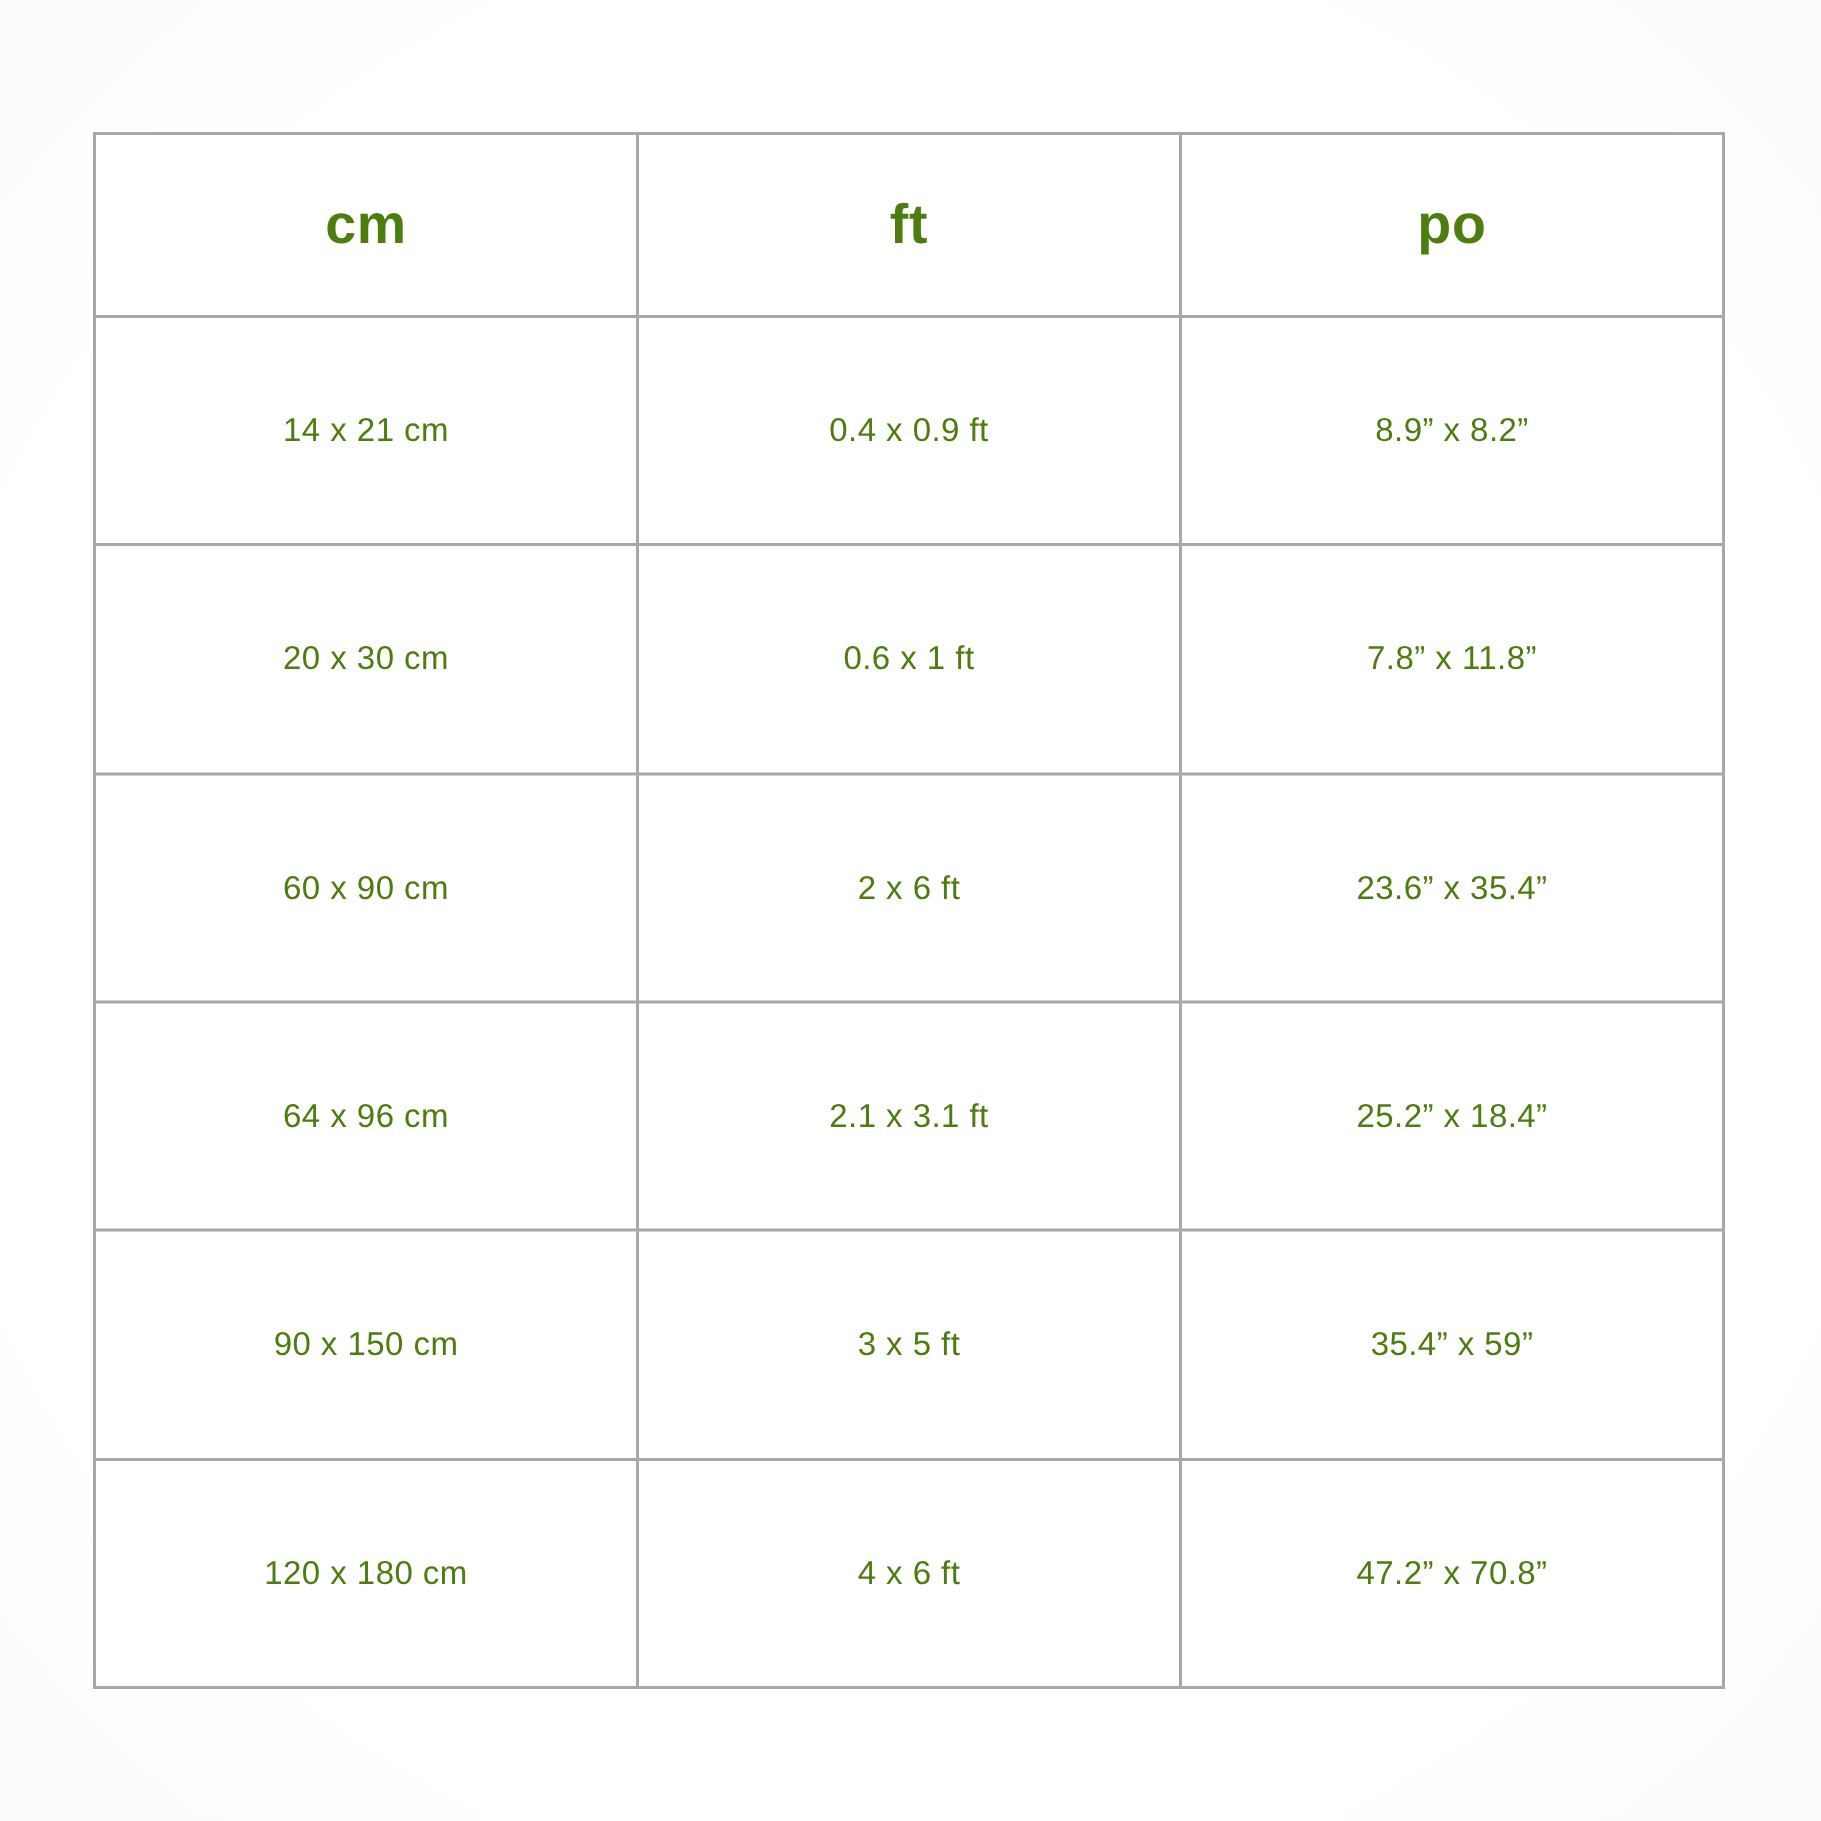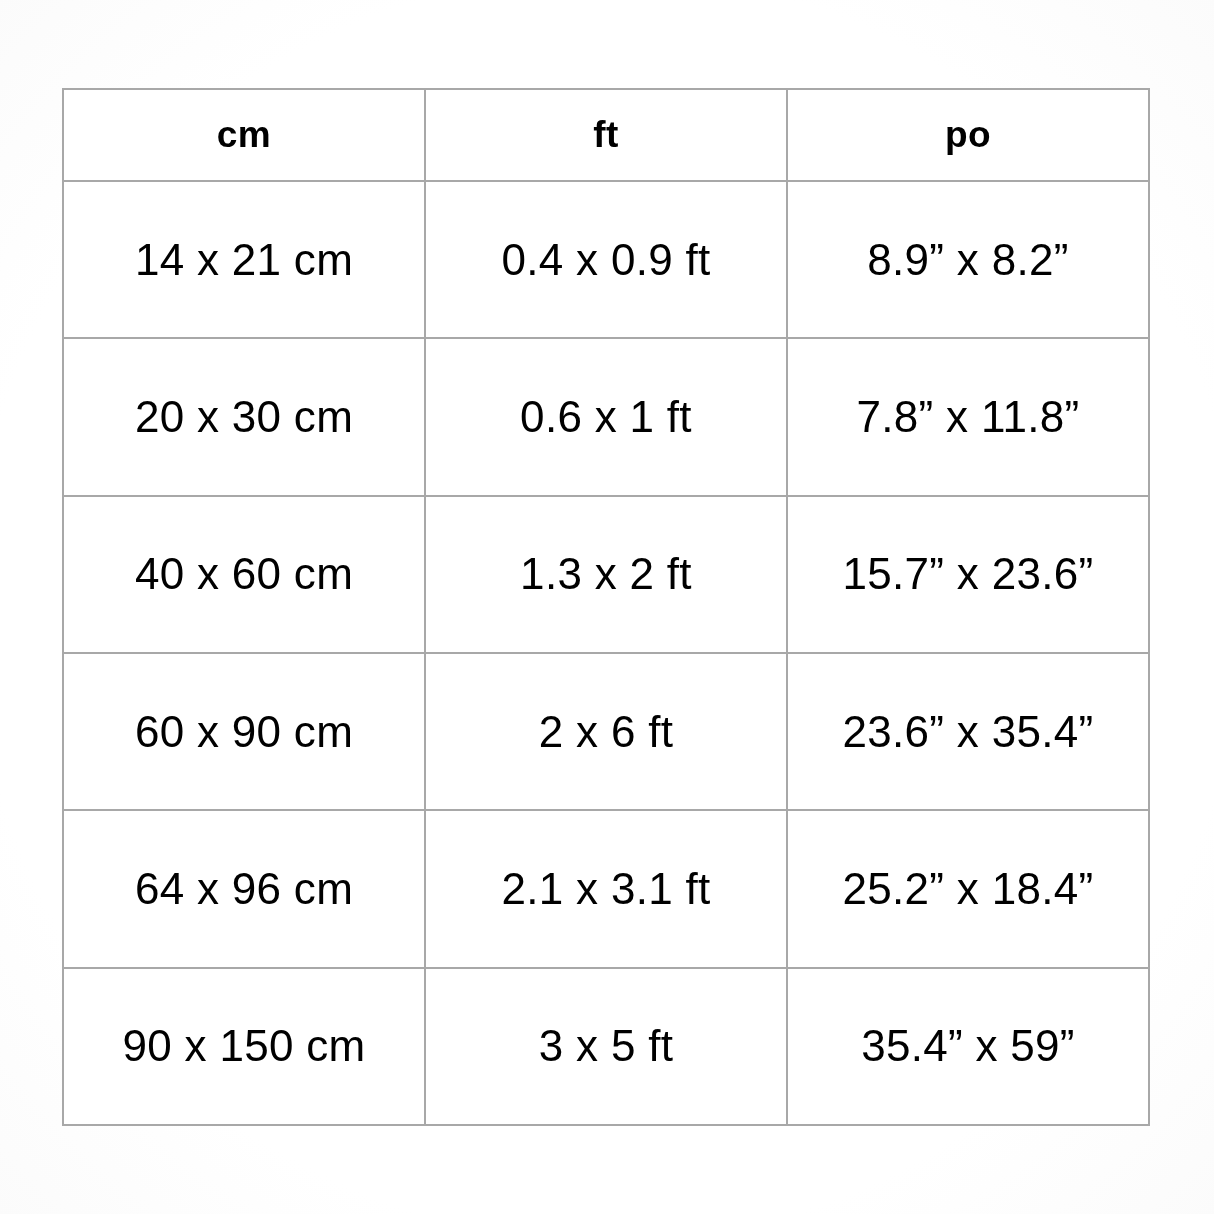--- a/index.html
+++ b/index.html
@@ -19,31 +19,31 @@
     height: 1038px;
     border-collapse: collapse;
     table-layout: fixed;
     background: #ffffff;
   }
   .conversion-table th,
   .conversion-table td {
     border: 2px solid #a8a8a8;
     text-align: center;
     vertical-align: middle;
-    color: #000000;
-    padding: 0;
+    color: #4d7c0f;
+    padding: 15px;
   }
   .conversion-table th {
     font-size: 37px;
     font-weight: 700;
     height: 90px;
     letter-spacing: 0.5px;
   }
   .conversion-table td {
-    font-size: 44px;
+    font-size: 22px;
     font-weight: 400;
     height: 94px;
     letter-spacing: 0.3px;
   }
 </style>
 </head>
 <body>
 
 <table class="conversion-table">
   <thead>
@@ -58,33 +58,33 @@
       <td>14 x 21 cm</td>
       <td>0.4 x 0.9 ft</td>
       <td>8.9” x 8.2”</td>
     </tr>
     <tr>
       <td>20 x 30 cm</td>
       <td>0.6 x 1 ft</td>
       <td>7.8” x 11.8”</td>
     </tr>
     <tr>
-      <td>40 x 60 cm</td>
-      <td>1.3 x 2 ft</td>
-      <td>15.7” x 23.6”</td>
-    </tr>
-    <tr>
       <td>60 x 90 cm</td>
       <td>2 x 6 ft</td>
       <td>23.6” x 35.4”</td>
     </tr>
     <tr>
       <td>64 x 96 cm</td>
       <td>2.1 x 3.1 ft</td>
       <td>25.2” x 18.4”</td>
     </tr>
     <tr>
       <td>90 x 150 cm</td>
       <td>3 x 5 ft</td>
       <td>35.4” x 59”</td>
     </tr>
+    <tr>
+      <td>120 x 180 cm</td>
+      <td>4 x 6 ft</td>
+      <td>47.2” x 70.8”</td>
+    </tr>
   </tbody>
 </table>
 
 </body></html>

